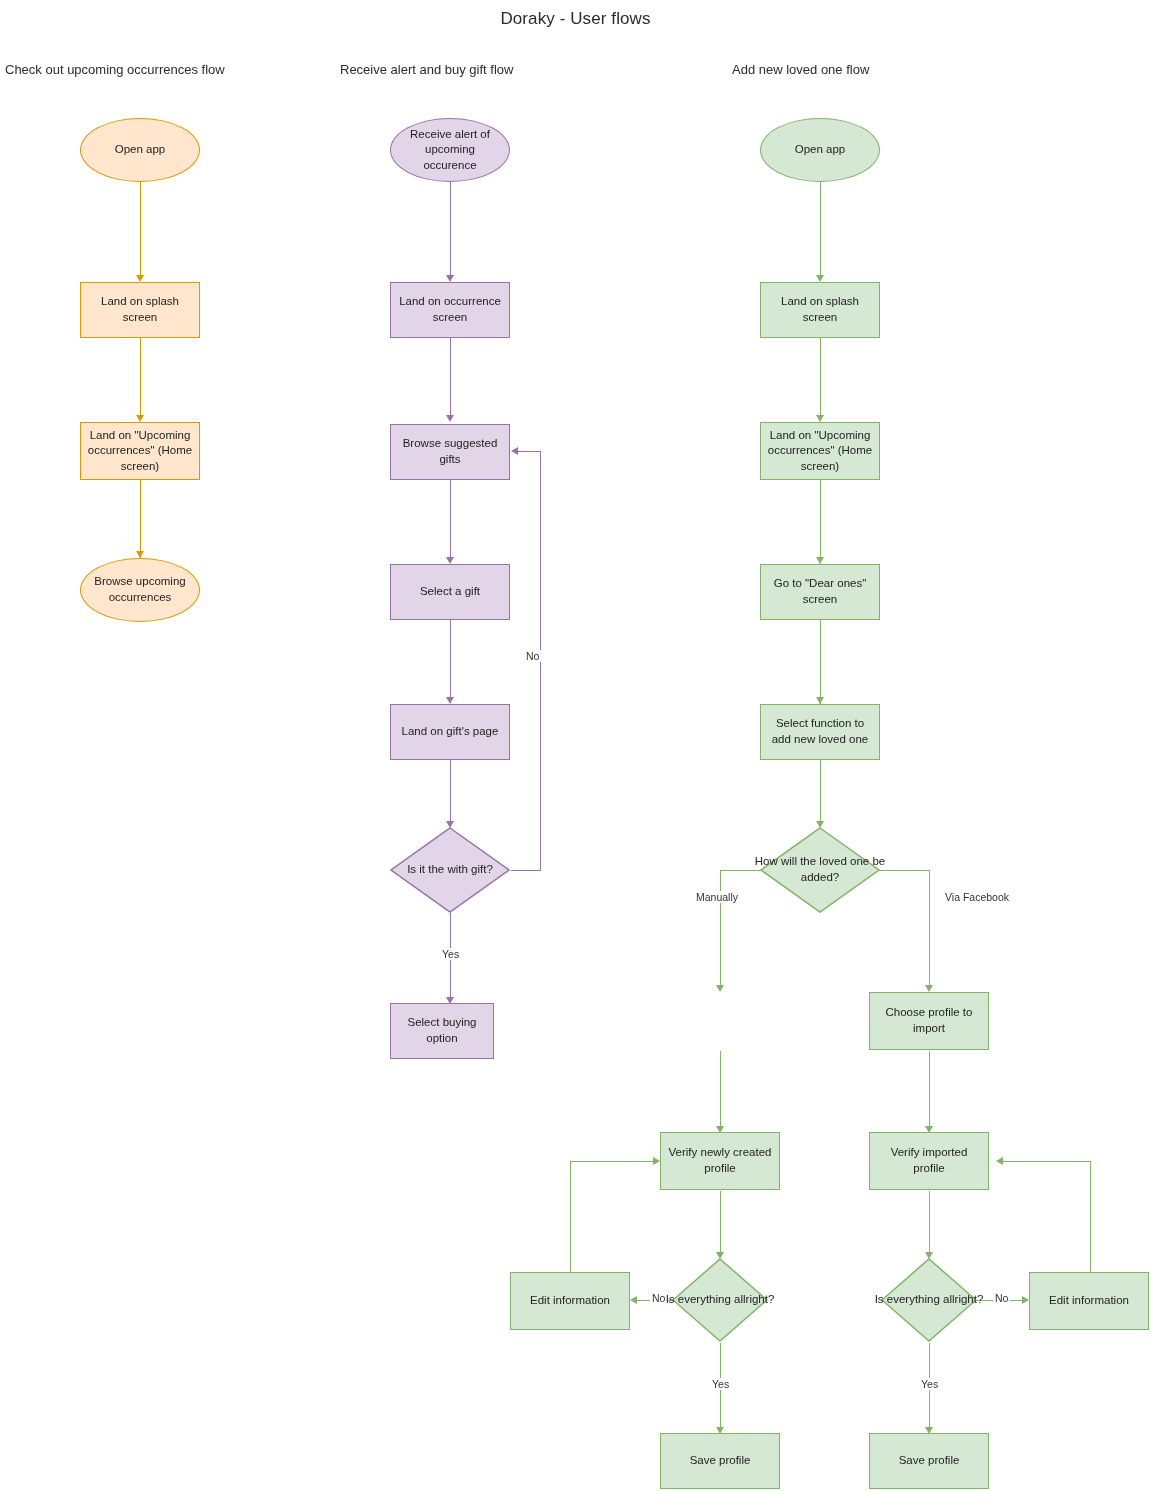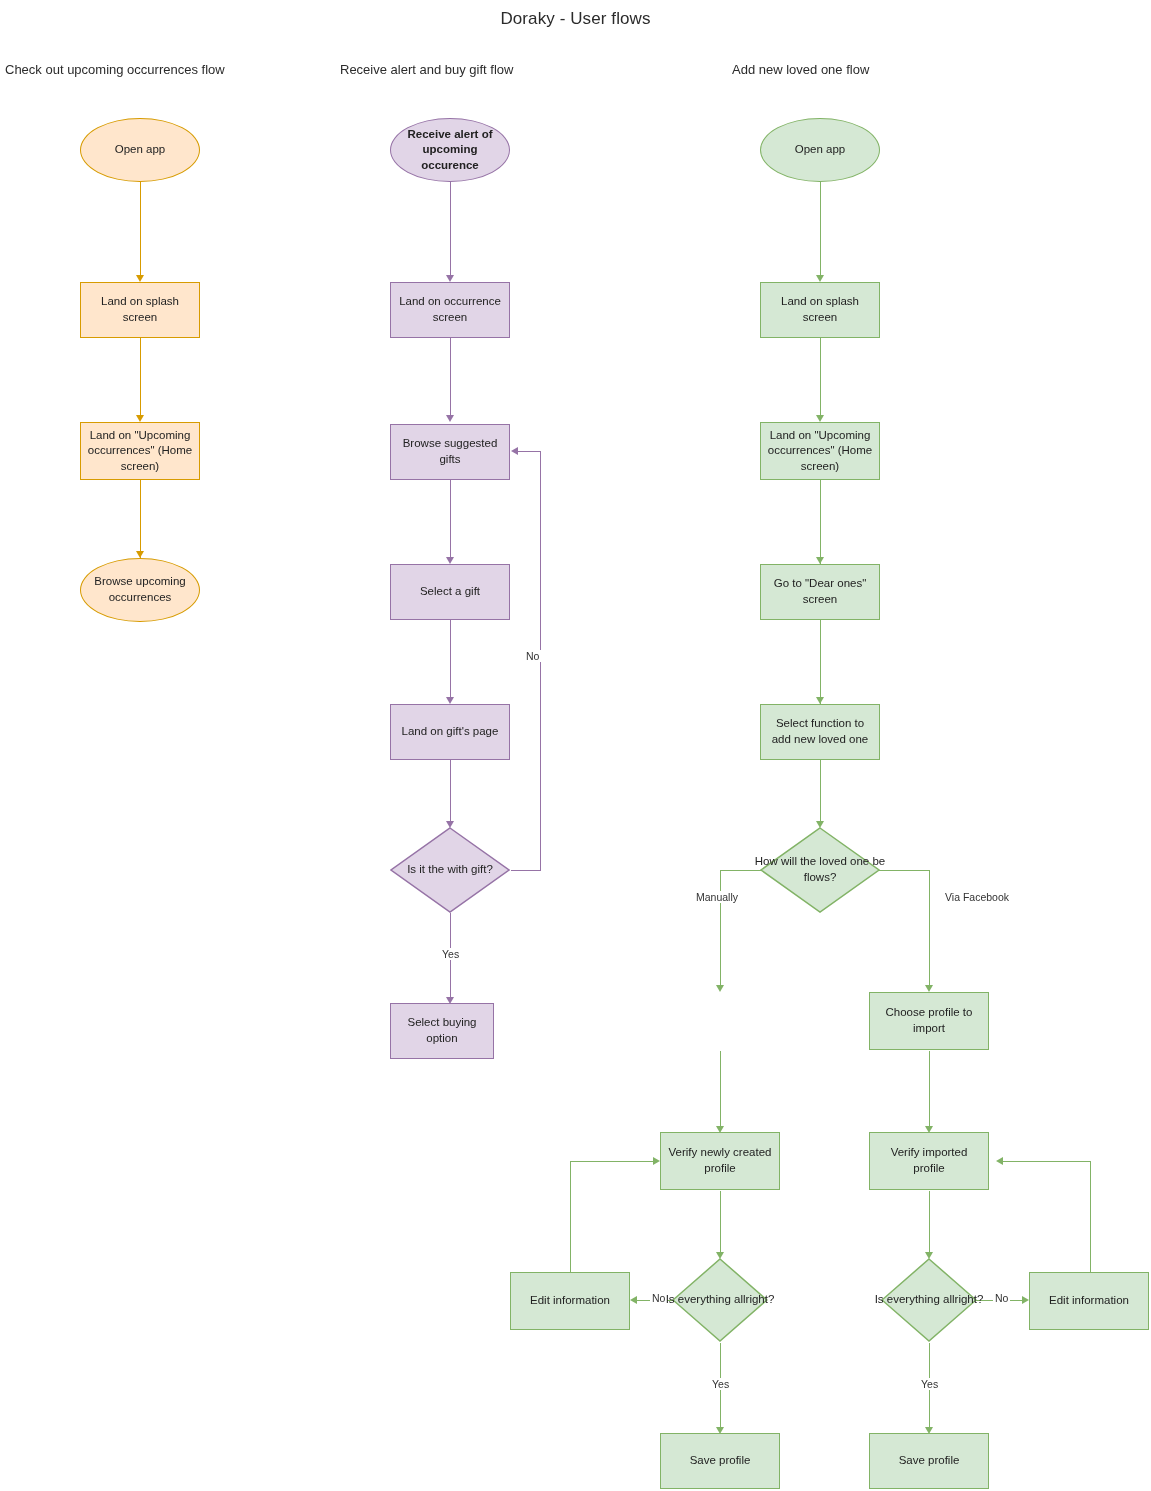--- a/index.html
+++ b/index.html
@@ -163,21 +163,21 @@
     <div class="ln-h" style="left:518px;top:451px;width:23px;"></div>
     <div class="arrow left" style="left:511px;top:446.5px;"></div>
     <div class="edge-label" style="left:524px;top:650px;">No</div>
   </div>
   <div class="edge c-purple">
     <div class="ln-v" style="left:450px;top:913px;height:88px;"></div>
     <div class="arrow down" style="left:445.5px;top:997px;"></div>
     <div class="edge-label" style="left:440px;top:948px;">Yes</div>
   </div>
 
-  <div class="node ellipse t-purple" style="left:390px;top:118px;width:120px;height:64px;font-weight:bold;">
+  <div class="node ellipse t-purple" style="left:390px;top:118px;width:120px;height:64px;">
     <span>Receive alert of upcoming occurence</span>
   </div>
   <div class="node rect t-purple" style="left:390px;top:282px;width:120px;height:56px;">
     <span>Land on occurrence screen</span>
   </div>
   <div class="node rect t-purple" style="left:390px;top:424px;width:120px;height:56px;">
     <span>Browse suggested gifts</span>
   </div>
   <div class="node rect t-purple" style="left:390px;top:564px;width:120px;height:56px;">
     <span>Select a gift</span>
@@ -299,21 +299,21 @@
     <span>Go to "Dear ones" screen</span>
   </div>
   <div class="node rect t-green" style="left:760px;top:704px;width:120px;height:56px;">
     <span>Select function to add new loved one</span>
   </div>
 
   <div class="diamond-wrap" style="left:760px;top:827px;width:120px;height:86px;">
     <svg class="diamond-shape" viewBox="0 0 120 86" preserveAspectRatio="none">
       <polygon points="60,1 119,43 60,85 1,43" fill="#d5e8d4" stroke="#82b366" stroke-width="1.5"></polygon>
     </svg>
-    <div class="diamond-label">How will the loved one be flows?</div>
+    <div class="diamond-label">How will the loved one be added?</div>
   </div>
 
   <div class="node rect t-green" style="left:869px;top:992px;width:120px;height:58px;">
     <span>Choose profile to import</span>
   </div>
 
   <div class="node rect t-green" style="left:869px;top:1132px;width:120px;height:58px;">
     <span>Verify imported profile</span>
   </div>
   <div class="node rect t-green" style="left:660px;top:1132px;width:120px;height:58px;">

